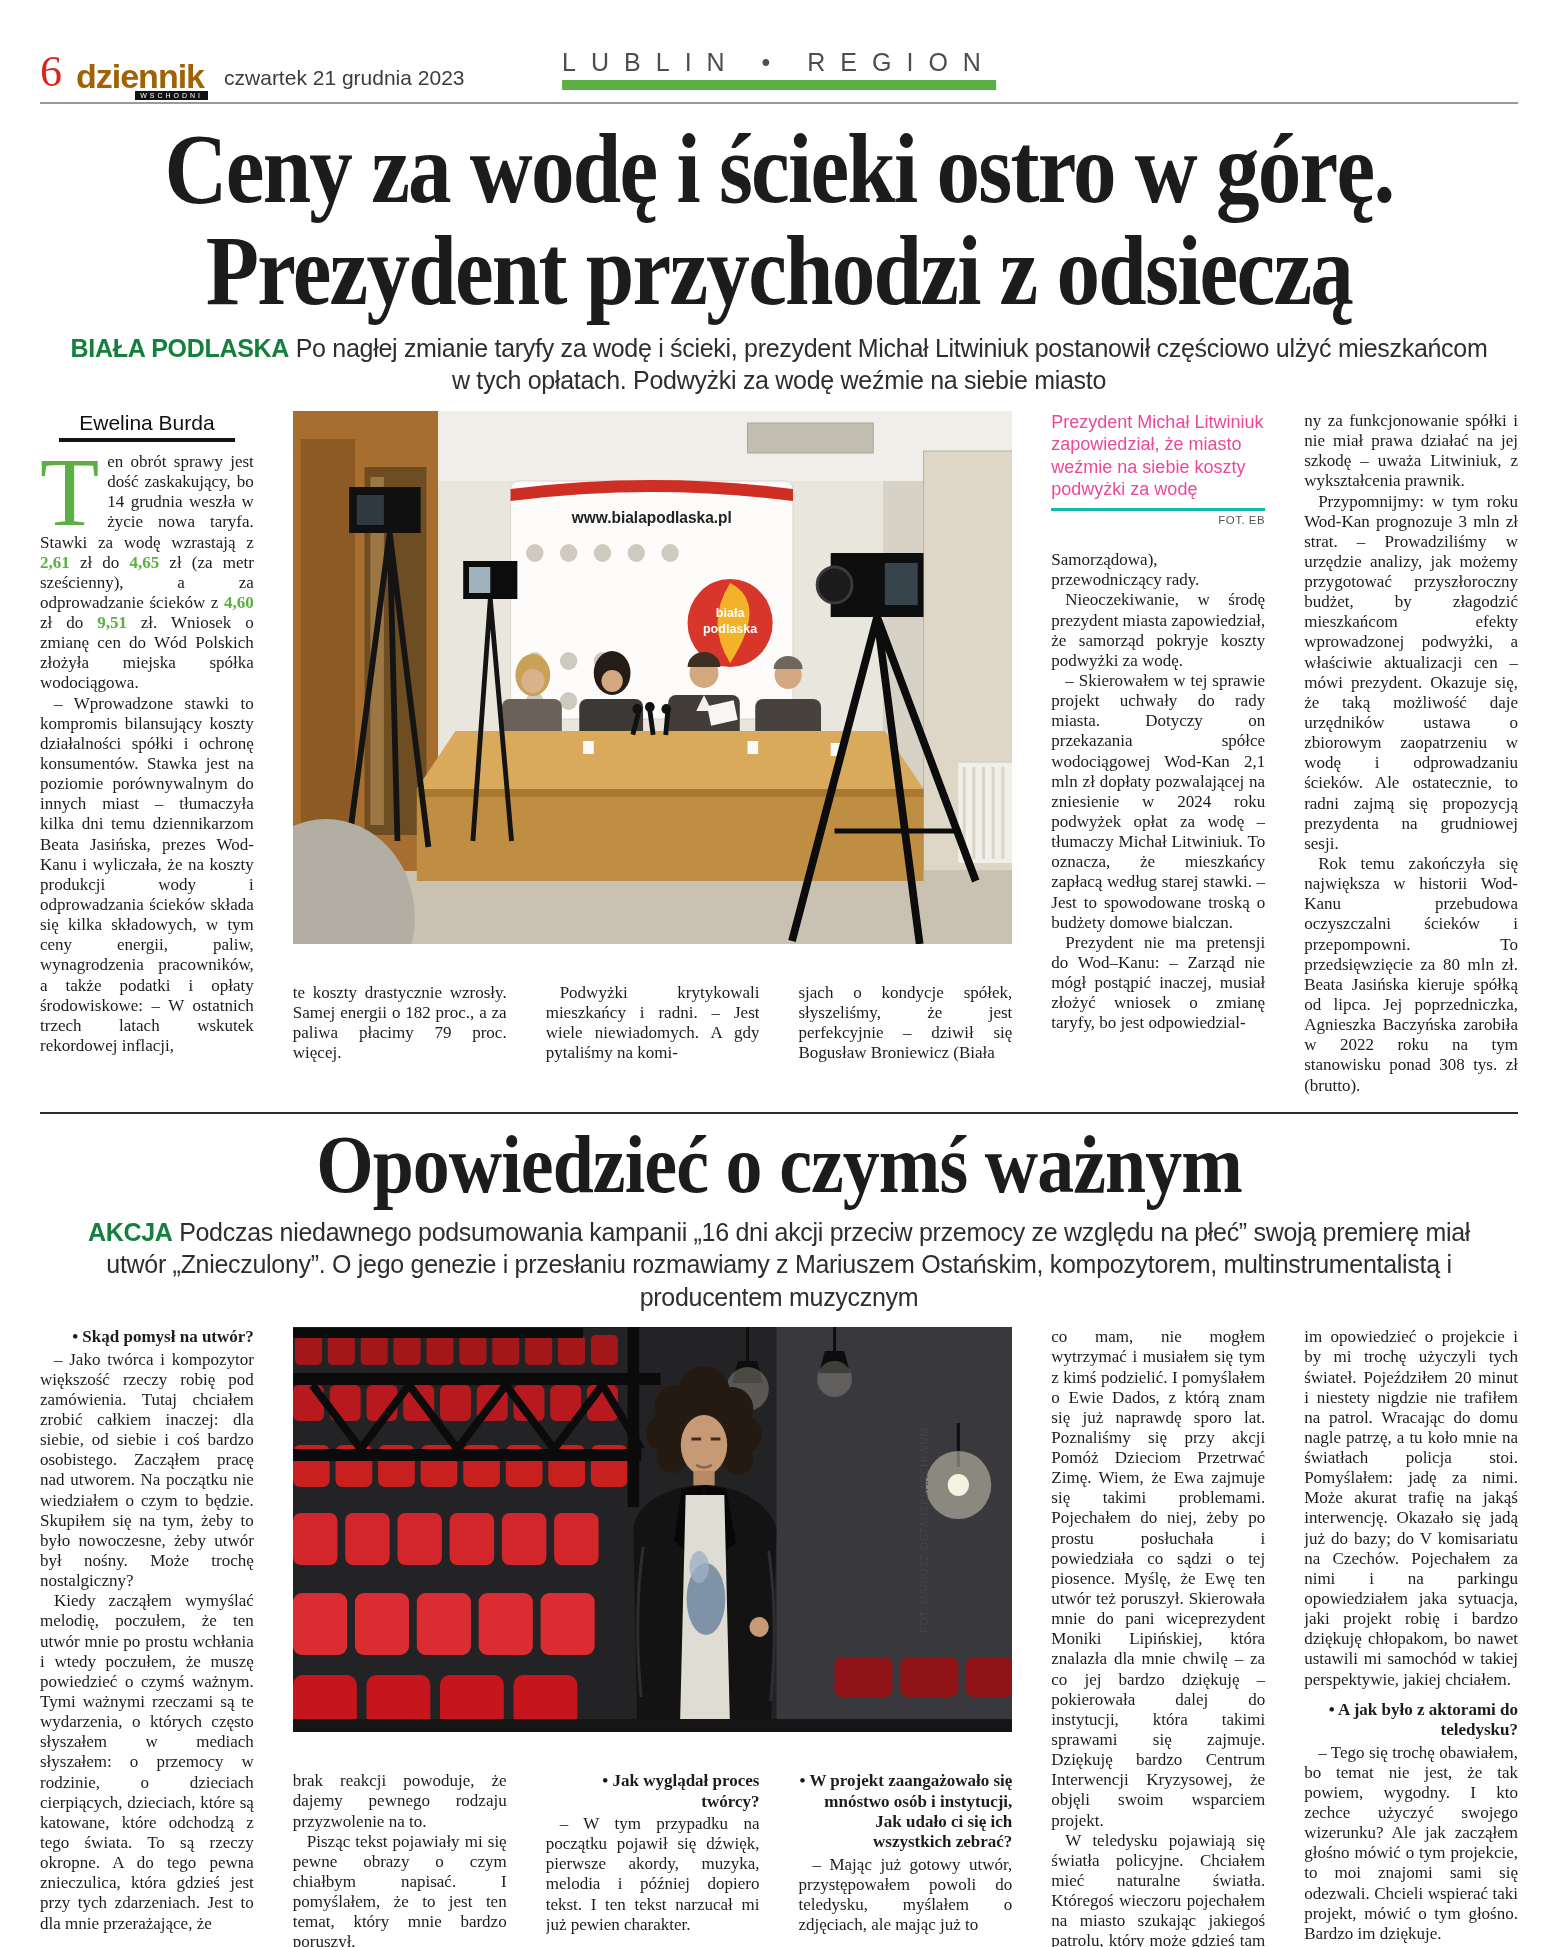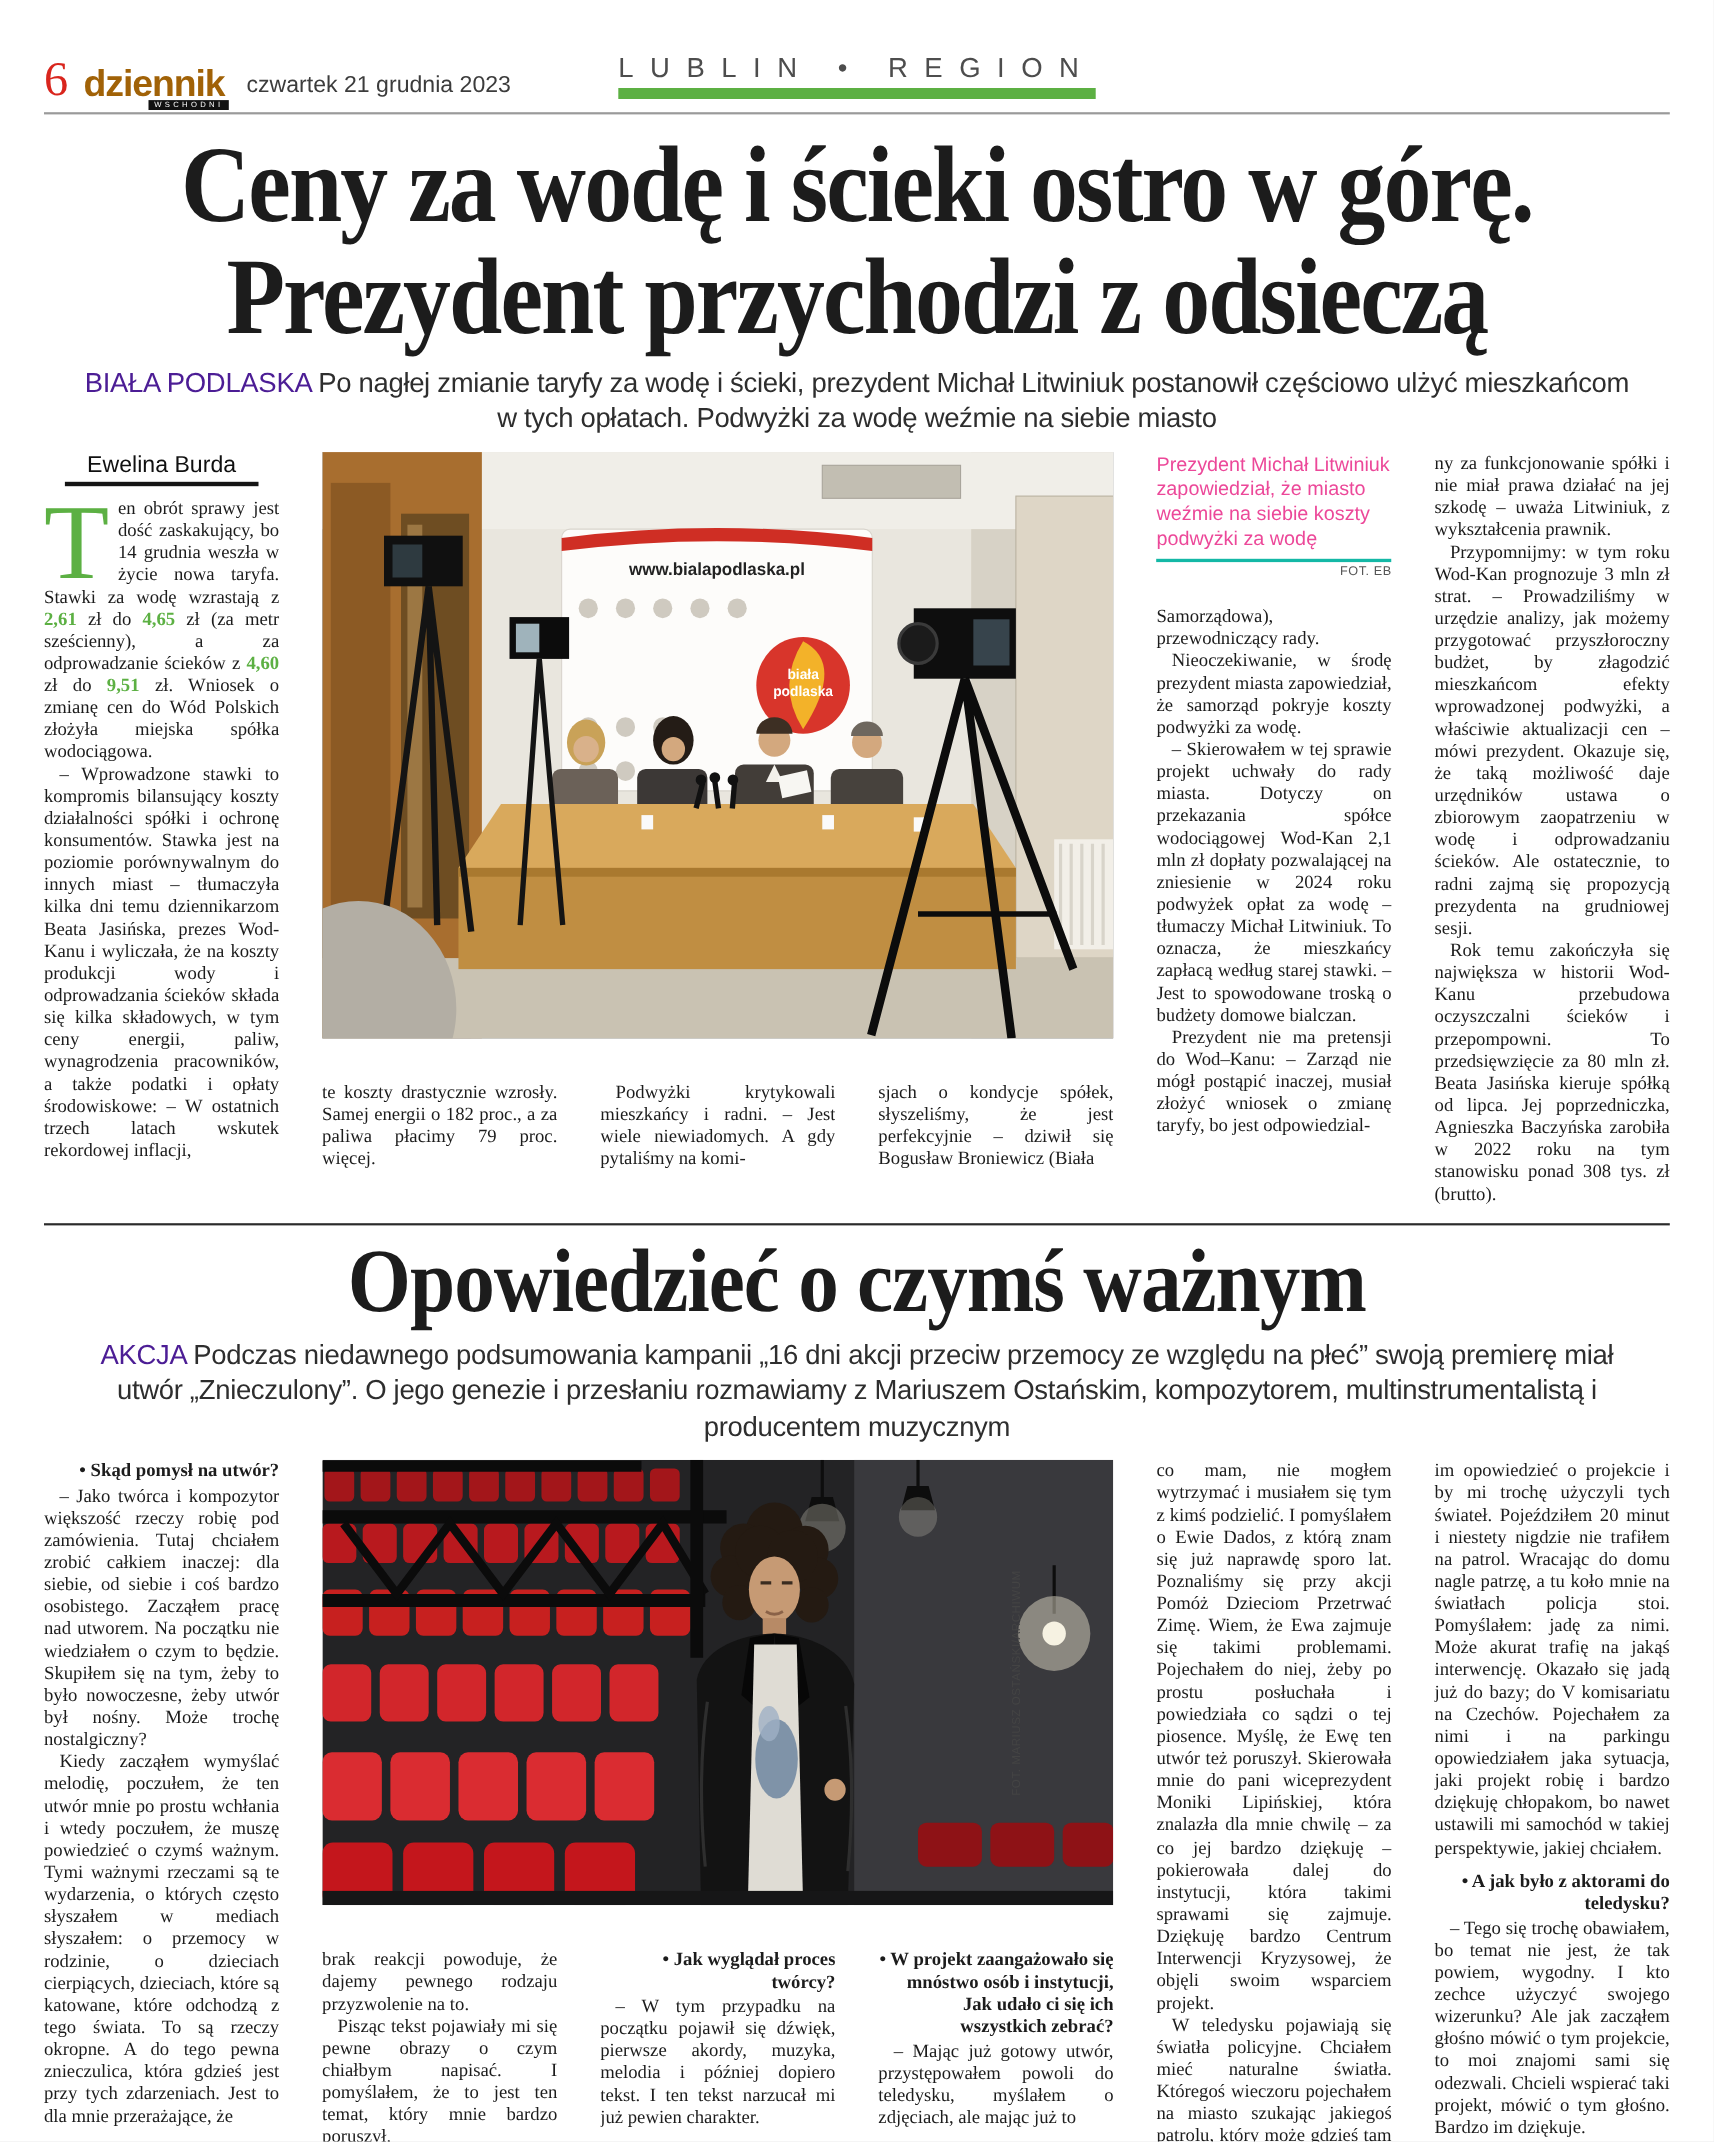--- a/index.html
+++ b/index.html
@@ -18,21 +18,21 @@
     font-family:"Liberation Sans",sans-serif;font-size:7px;letter-spacing:3px;padding:1px 5px;}
   .issue-date{font-family:"Liberation Sans",sans-serif;font-size:21px;color:#3c3c3c;letter-spacing:0px;padding-bottom:2px;}
   .section-wrap{position:absolute;left:50%;top:-4px;transform:translateX(-50%);text-align:center;}
   .section-title{font-family:Liberation Sans, sans-serif;font-size:25px;color:#4d4d4d;letter-spacing:15px;white-space:nowrap;font-weight:300;}
   .section-underline{height:10px;background:#5cb043;margin-top:3px;}
   
   .h1-a1{margin:14px 0 0;text-align:center;font-weight:700;
     font-size:99px;line-height:1.03;letter-spacing:-2px;transform:scaleX(.88);transform-origin:50% 0;}
   .lead{margin:10px auto 0;max-width:1420px;text-align:center;
     font-family:"Liberation Sans",sans-serif;font-size:25px;line-height:1.3;color:#2e2e2e;font-weight:400;letter-spacing:-.3px;}
-  .lead-tag{color:#4c1d95;font-weight:400;}
+  .lead-tag{color:#15803d;font-weight:700;}
   
   .cols{display:grid;grid-template-columns:repeat(6,1fr);column-gap:16px;row-gap:10px;margin-top:14px;gap:39px;}
   .a1{grid-template-rows:533px auto;}
   .a2{grid-template-rows:405px auto;}
   .c-r1r3{grid-row:1/3;}
   .col{overflow:hidden;}
   .photo{position:relative;grid-column:2/5;grid-row:1;overflow:hidden;background:#737373;}
   .photo svg{display:block;width:100%;height:100%;}
   
   .bt{font-size:17px;line-height:1.185;text-align:justify;margin:0;}

